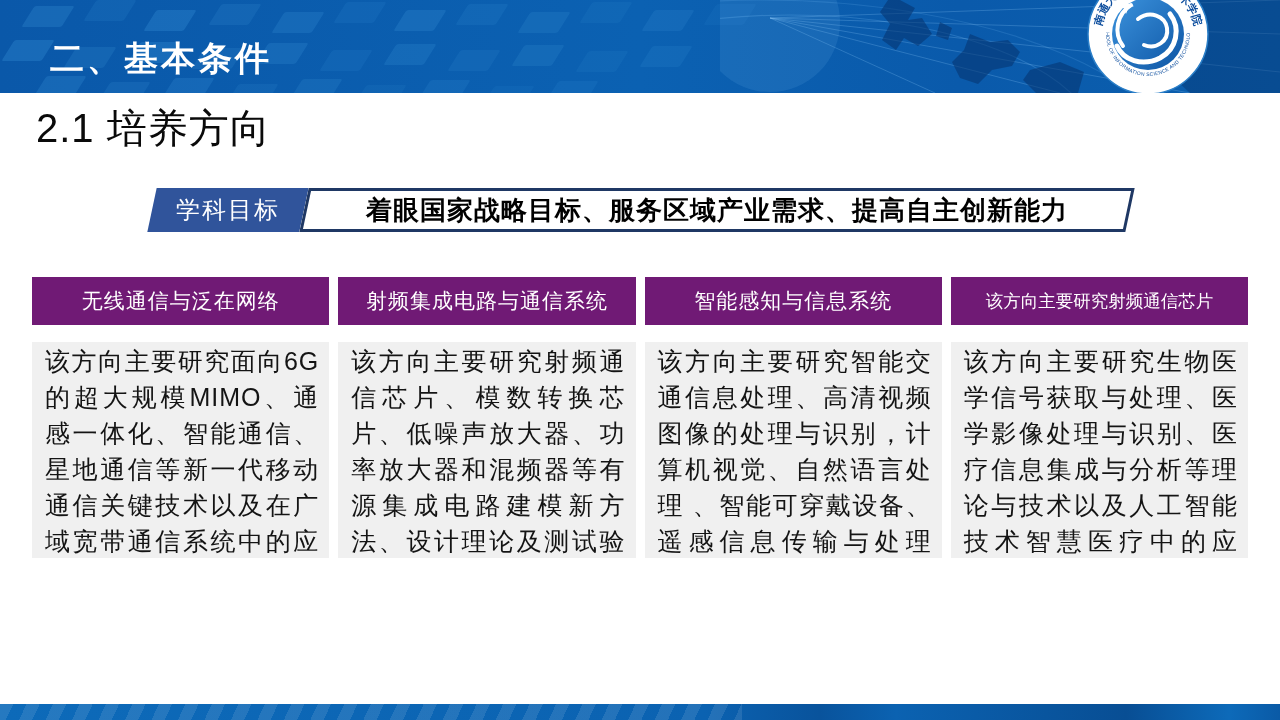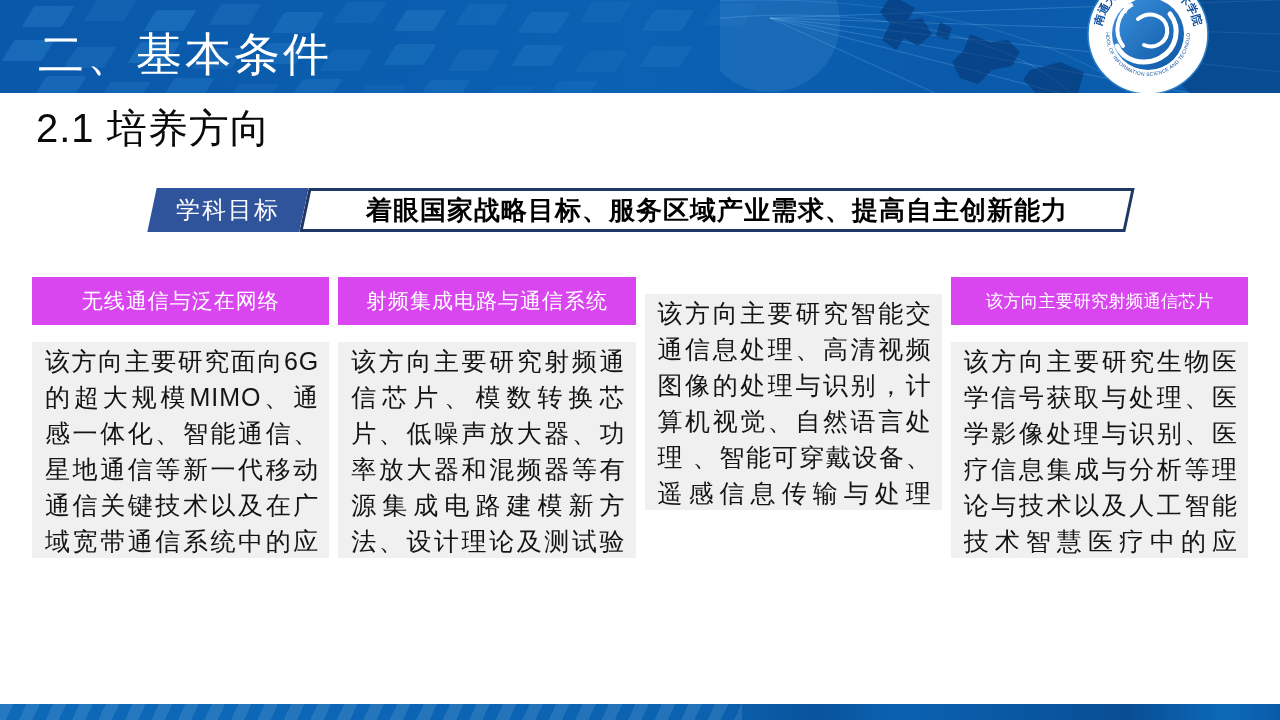--- a/index.html
+++ b/index.html
@@ -12,22 +12,22 @@
     position:absolute;left:0;top:0;width:1280px;height:93px;
     background:linear-gradient(90deg,#0a58a9 0%,#0b61b2 50%,#0a5aab 75%,#0b5fae 100%);
     overflow:hidden;z-index:2;
   }
   .diamond{
     position:absolute;width:40px;height:21px;background:#3b94d9;
     transform:skewX(-32deg);border-radius:2px;
   }
   .world-map{position:absolute;right:0;top:0;width:560px;height:93px;}
   .slide-title{
-    position:absolute;left:38px;top:24px;margin:0;z-index:5;
-    font-size:46px;font-weight:400;color:#ffffff;letter-spacing:3px;
+    position:absolute;left:38px;top:24px;margin:12px;z-index:5;
+    font-size:34px;font-weight:700;color:#ffffff;letter-spacing:3px;
   }
   .logo-wrap{position:absolute;left:1086px;top:-28px;width:124px;height:124px;z-index:6;}
   
   .section-title{
     position:absolute;left:36px;top:101px;margin:0;
     font-size:40px;font-weight:400;color:#0a0a0a;letter-spacing:1px;
   }
   
   .banner{
     position:absolute;left:152px;top:188px;height:44px;display:flex;
@@ -42,21 +42,21 @@
     display:flex;align-items:center;justify-content:center;
     font-size:26px;font-weight:700;color:#000000;letter-spacing:1px;
   }
   .unskew{transform:skewX(12deg);display:inline-block;white-space:nowrap;}
   
   .columns{
     position:absolute;left:32px;top:277px;width:1216px;
     display:grid;grid-template-columns:repeat(4,1fr);column-gap:9px;
   }
   .col-header{
-    height:48px;background:#d946ef;color:#ffffff;font-size:21px;letter-spacing:1px;
+    height:48px;background:#701a75;color:#ffffff;font-size:21px;letter-spacing:1px;
     display:flex;align-items:center;justify-content:center;text-align:center;
   }
   .col:nth-child(4) .col-header{font-size:17.5px;letter-spacing:0;}
   .col-body{
     margin-top:17px;height:216px;overflow:hidden;background:#f0f0f0;
     box-sizing:border-box;padding:1px 10px 0 13px;
     font-size:25px;line-height:36px;letter-spacing:1px;color:#141414;
     text-align:justify;
   }
   
@@ -175,20 +175,21 @@
   <div class="columns">
     <div class="col">
       <div class="col-header">无线通信与泛在网络</div>
       <div class="col-body">该方向主要研究面向6G的超大规模MIMO、通感一体化、智能通信、星地通信等新一代移动通信关键技术以及在广域宽带通信系统中的应用 。</div>
     </div>
     <div class="col">
       <div class="col-header">射频集成电路与通信系统</div>
       <div class="col-body">该方向主要研究射频通信芯片、模数转换芯片、低噪声放大器、功率放大器和混频器等有源集成电路建模新方法、设计理论及测试验证技术 。</div>
     </div>
     <div class="col">
+      <div class="col-header">智能感知与信息系统</div>
       <div class="col-body">该方向主要研究智能交通信息处理、高清视频图像的处理与识别，计算机视觉、自然语言处理 、智能可穿戴设备、遥感信息传输与处理等。</div>
     </div>
     <div class="col">
       <div class="col-header">该方向主要研究射频通信芯片</div>
       <div class="col-body">该方向主要研究生物医学信号获取与处理、医学影像处理与识别、医疗信息集成与分析等理论与技术以及人工智能技术智慧医疗中的应用。</div>
     </div>
   </div>
 
   <footer class="bottom-bar"></footer>
 

